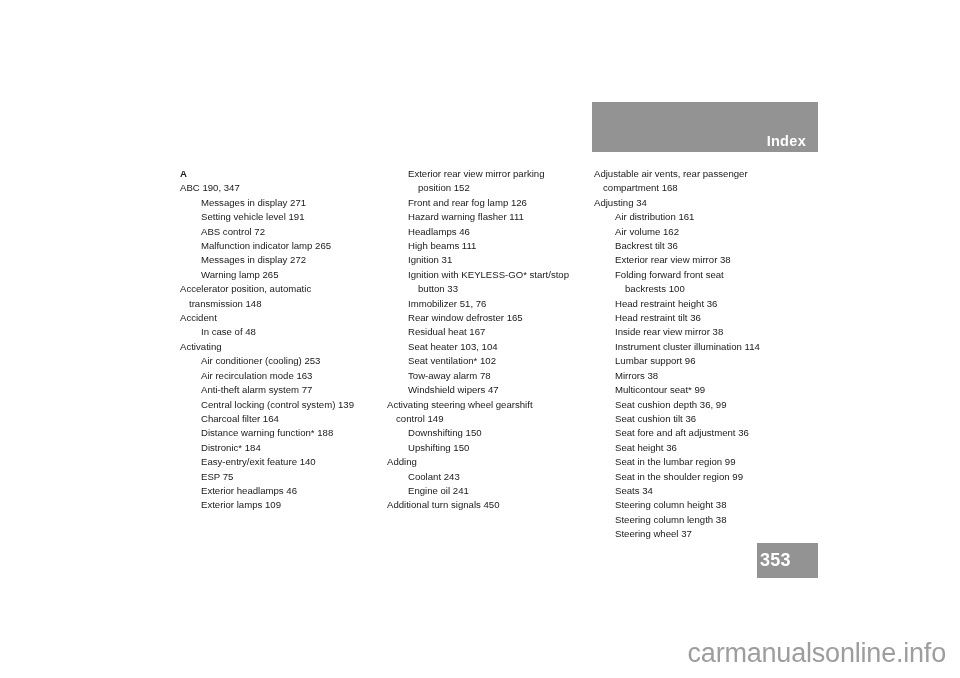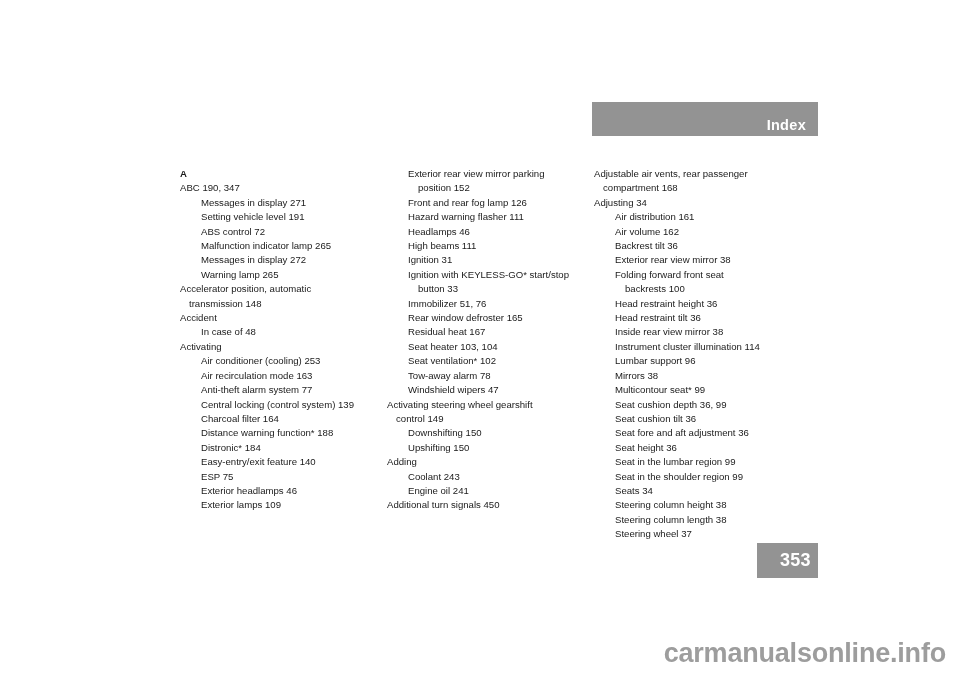--- a/index.html
+++ b/index.html
@@ -19,21 +19,21 @@
     position: absolute;
     inset: 0;
   }
 
   
   .header-bar {
     position: absolute;
     left: 592px;
     top: 102px;
     width: 226px;
-    height: 34px;
+    height: 50px;
     background: #939393;
     box-sizing: border-box;
   }
   .header-title {
     position: absolute;
     right: 12px;
     bottom: 4px;
     color: #ffffff;
     font-size: 14.5px;
     font-weight: bold;
@@ -46,21 +46,21 @@
     position: absolute;
     left: 757px;
     top: 543px;
     width: 61px;
     height: 35px;
     background: #939393;
     box-sizing: border-box;
   }
   .page-num {
     position: absolute;
-    left: 23px;
+    left: 3px;
     top: 8px;
     color: #ffffff;
     font-size: 18px;
     font-weight: bold;
     line-height: 1;
     letter-spacing: 0.2px;
   }
 
   
   .columns {
@@ -101,21 +101,21 @@
 
   
   .watermark {
     position: absolute;
     left: 0;
     right: 14px;
     bottom: 11px;
     text-align: right;
     color: #9d9d9d;
     font-size: 27px;
-    font-weight: bold;
+    font-weight: normal;
     letter-spacing: -0.2px;
     line-height: 1;
   }
 </style>
 </head>
 <body>
 
 <div class="page">
 
   <div class="header-bar">

